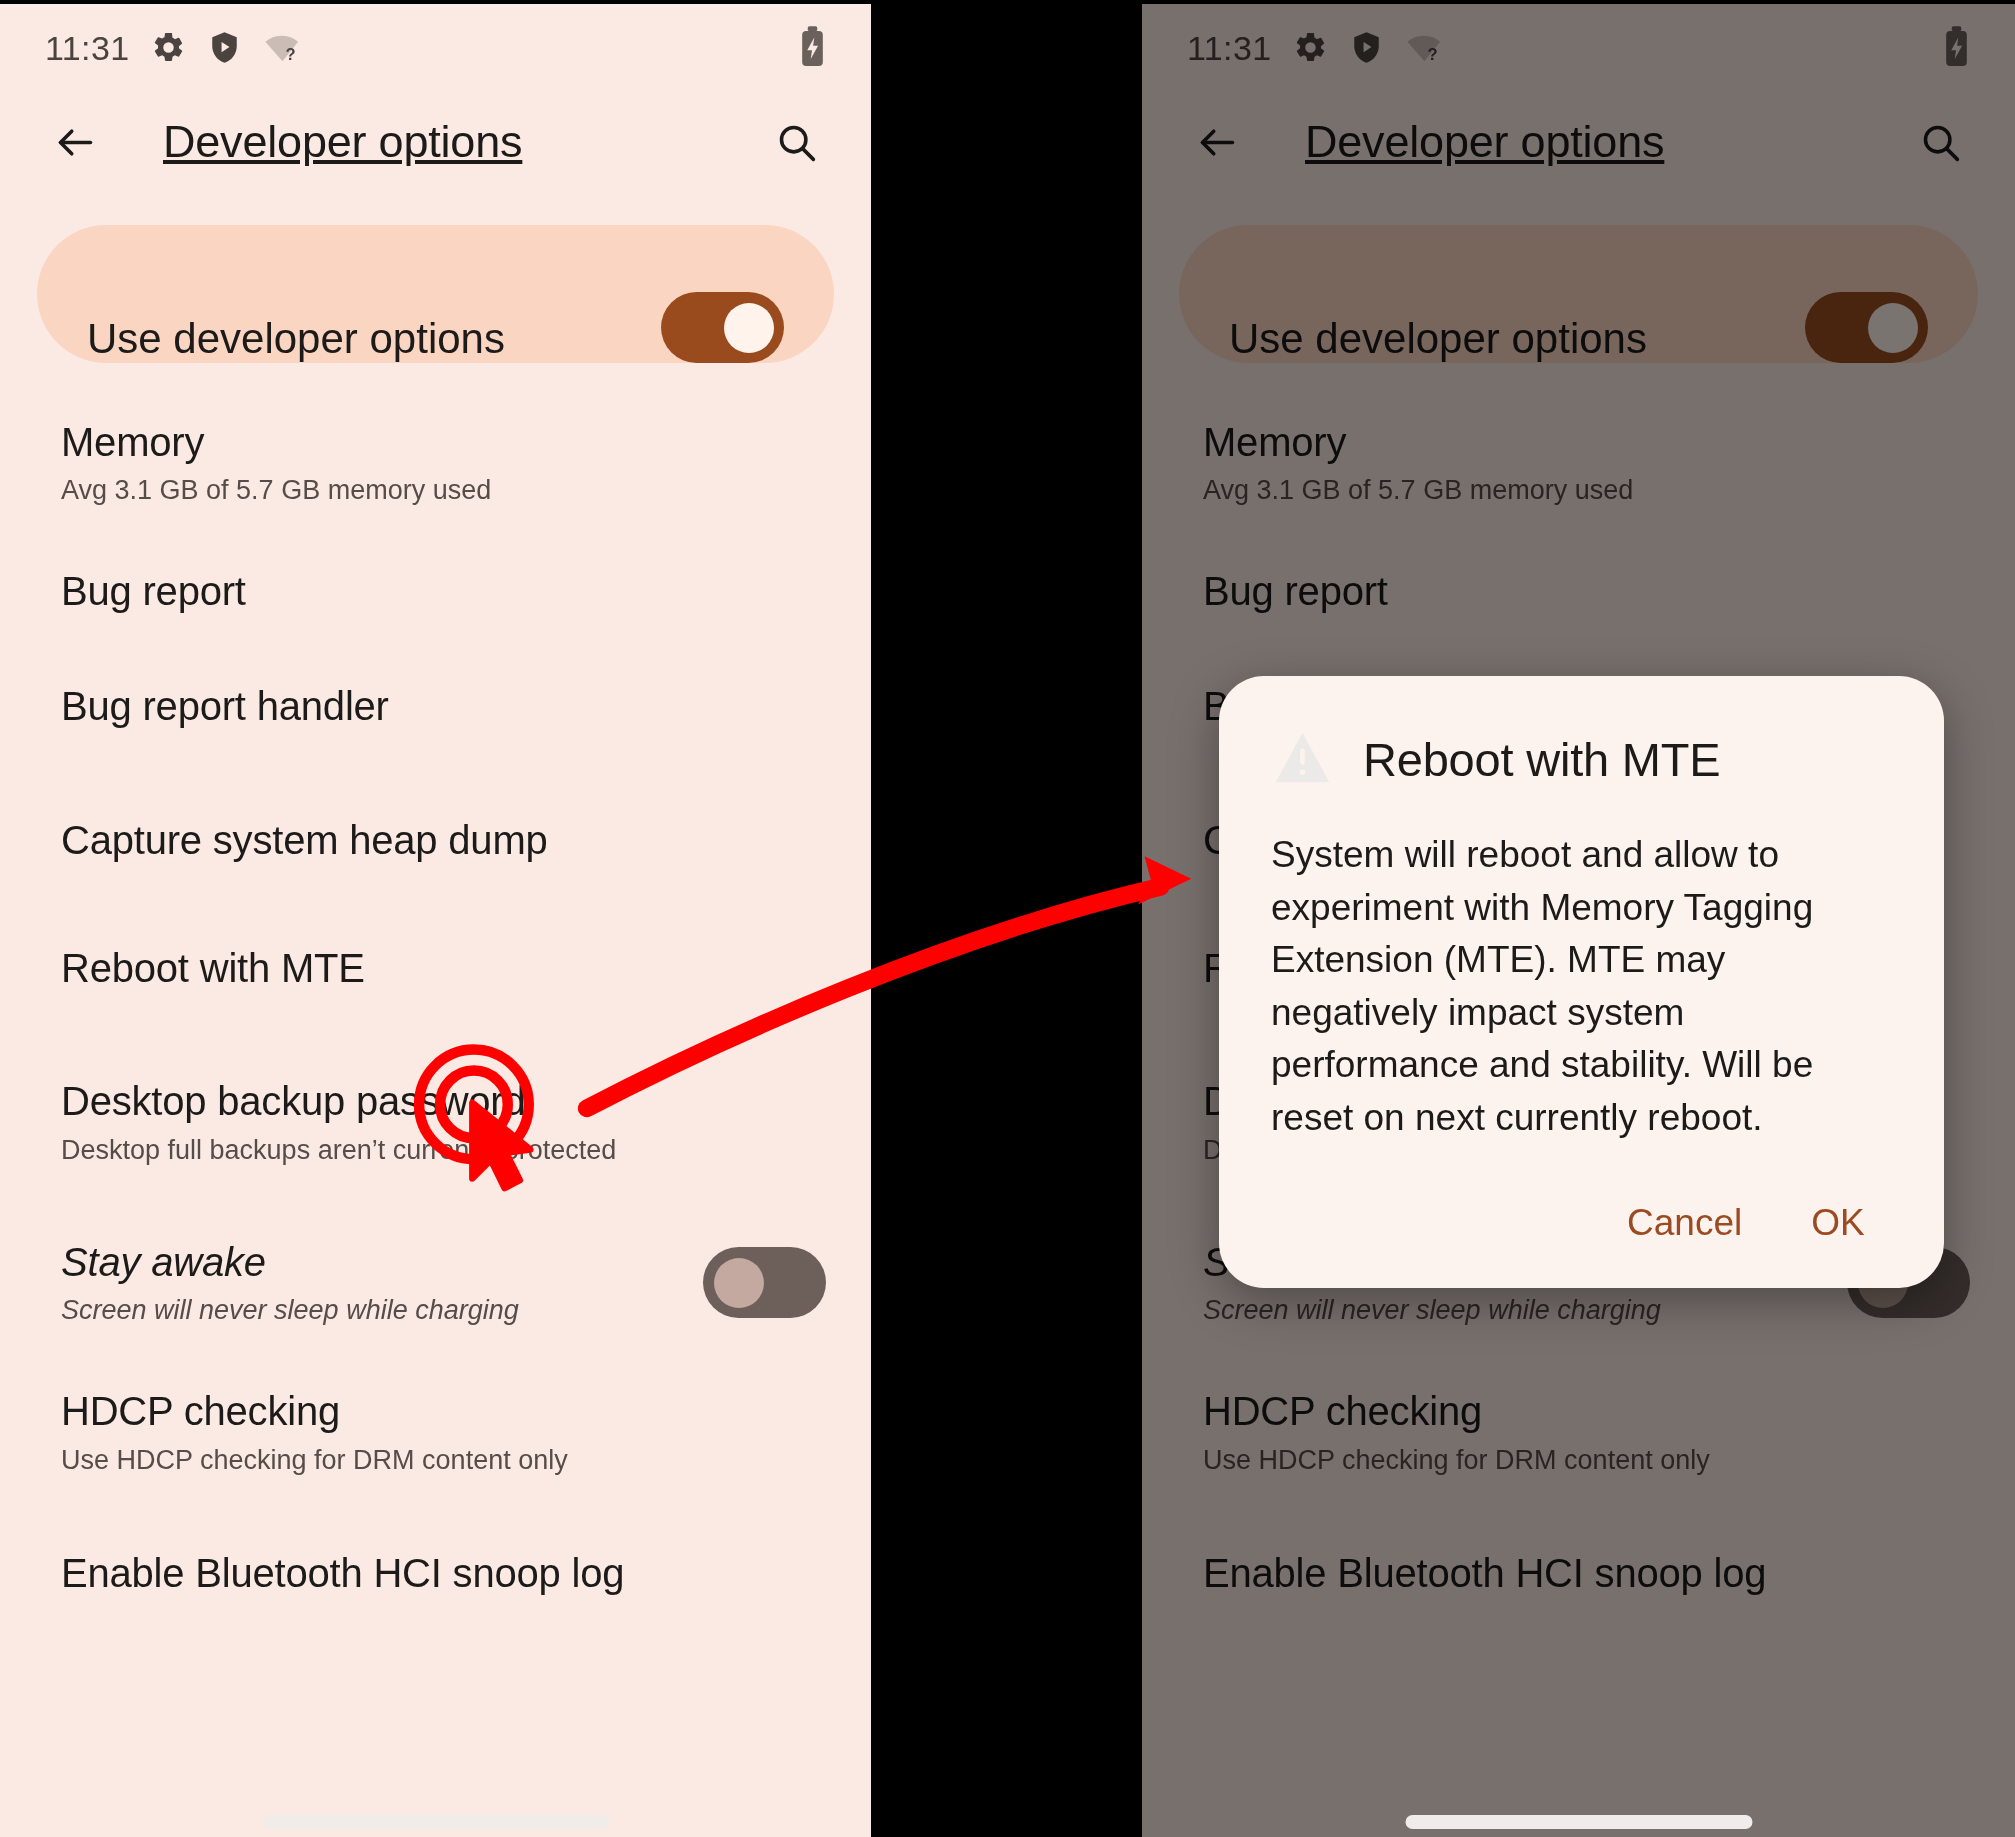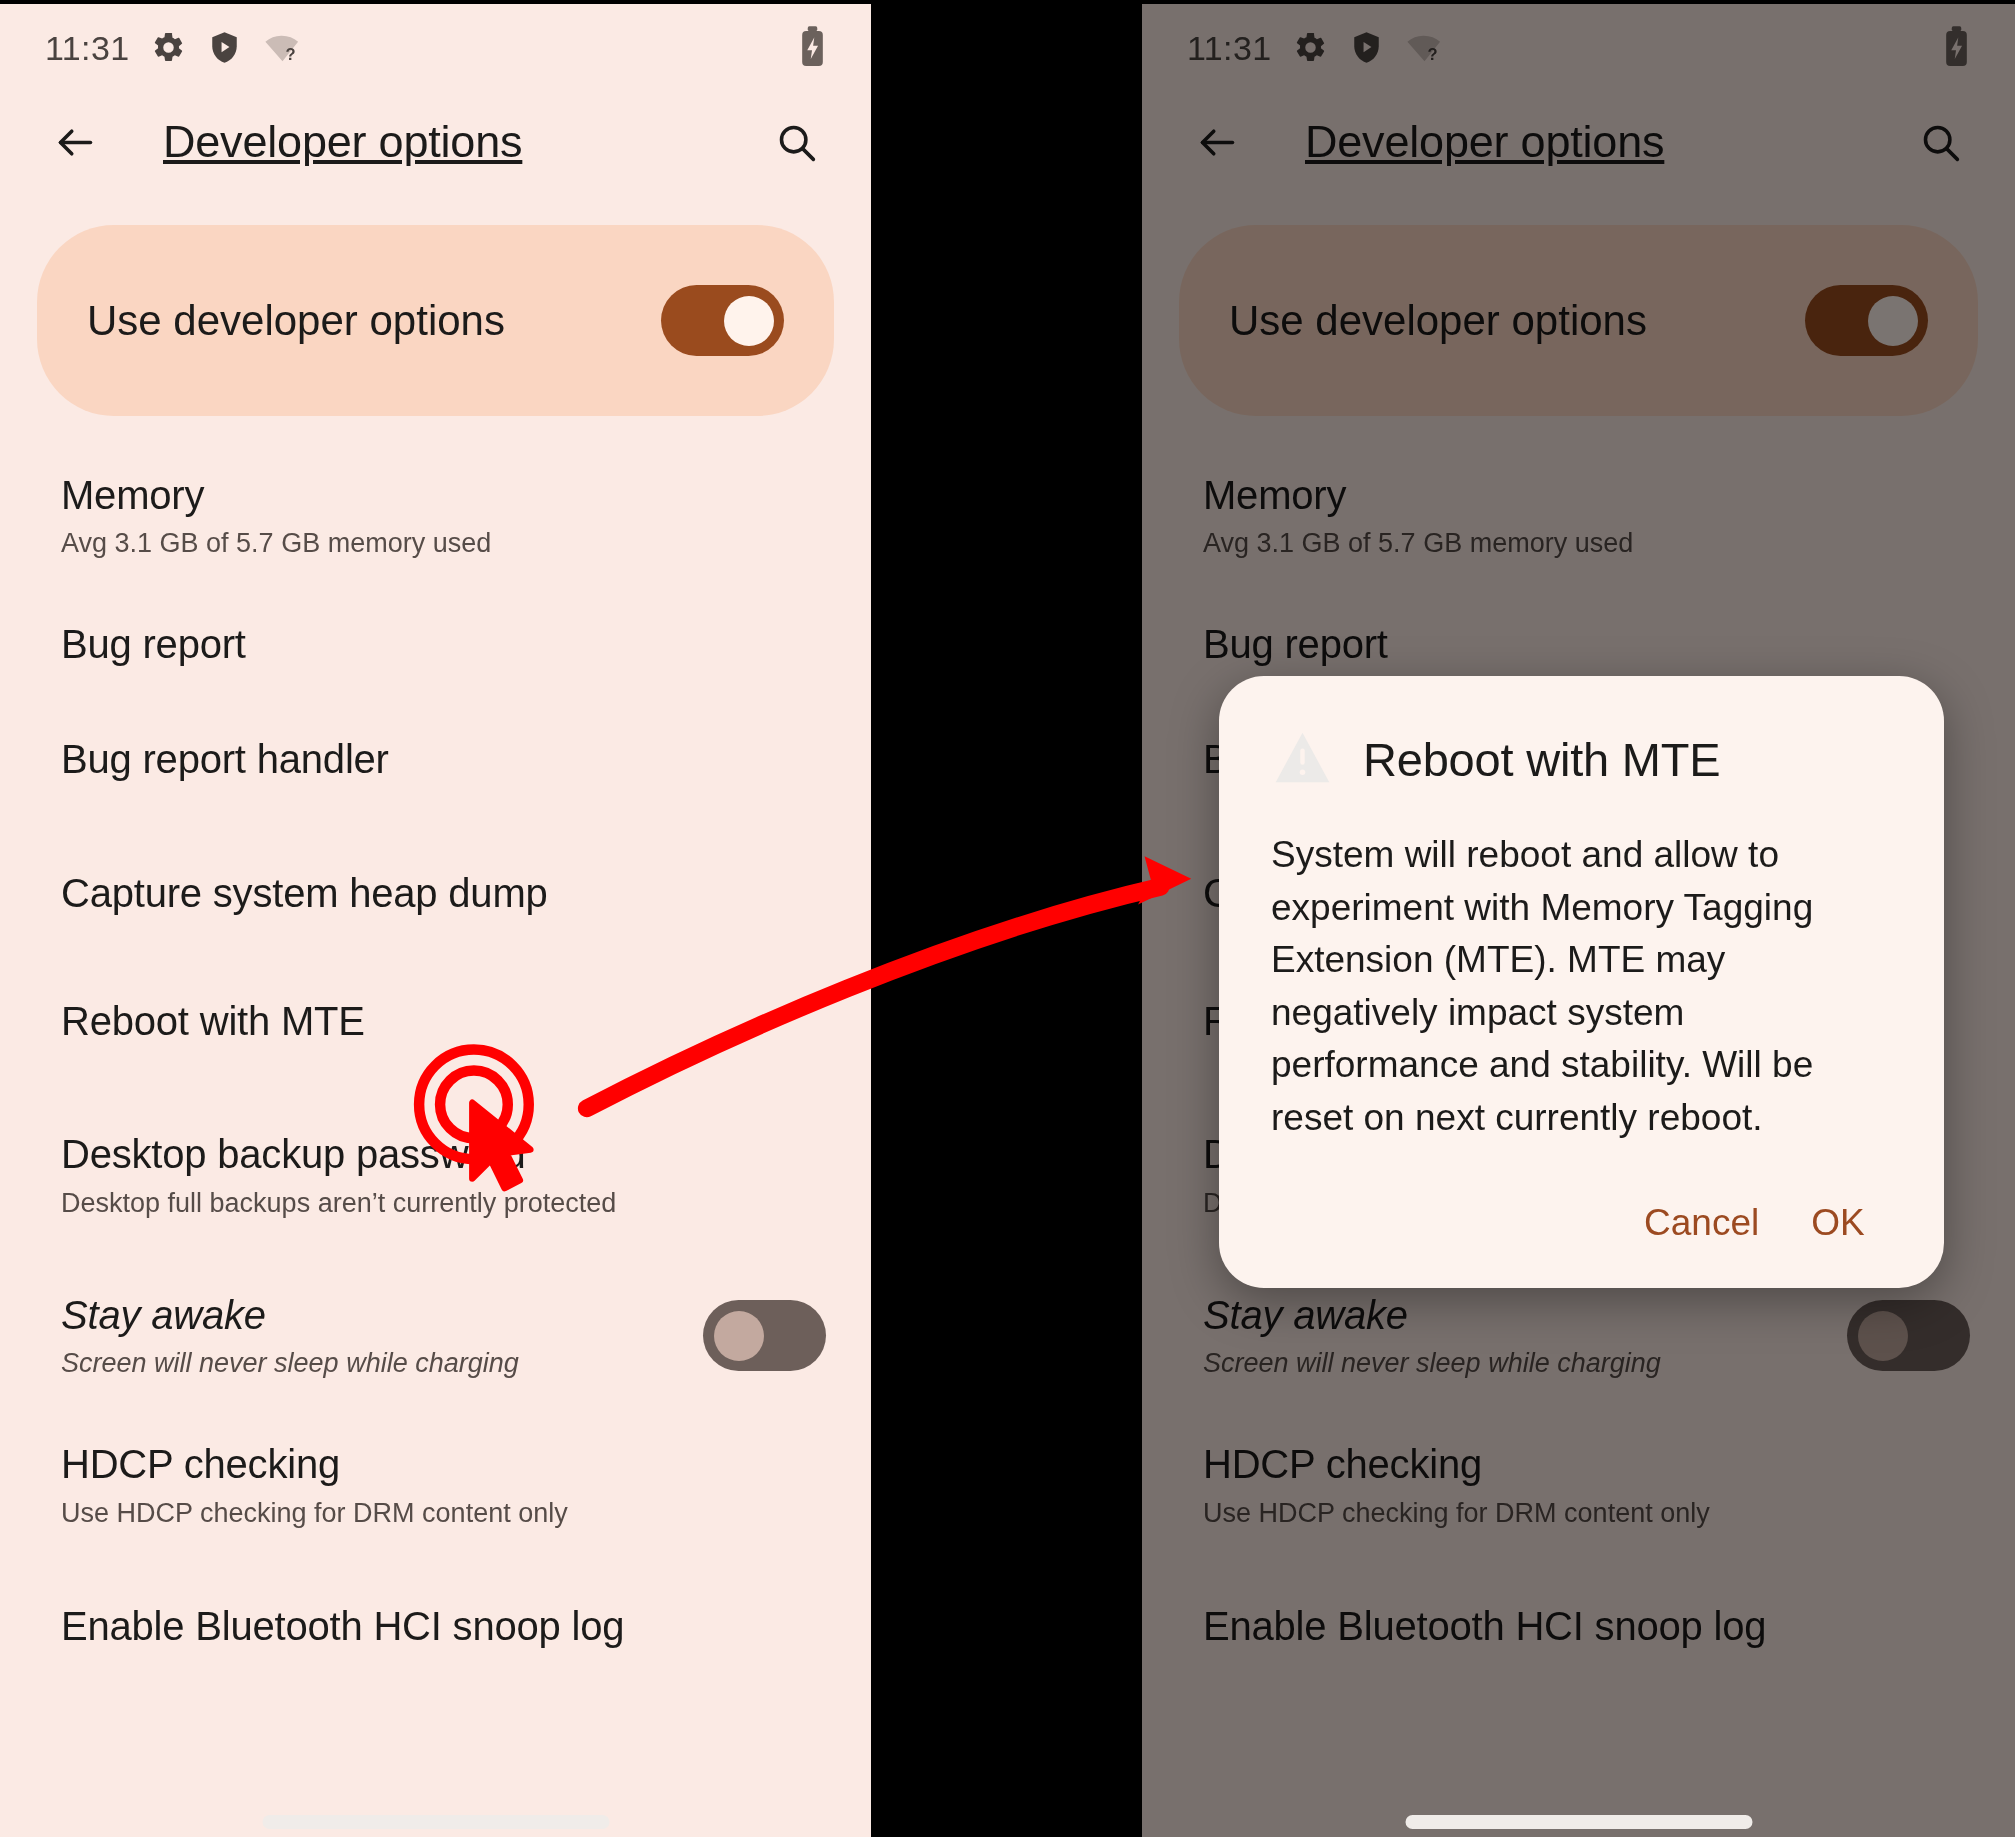--- a/index.html
+++ b/index.html
@@ -30,22 +30,22 @@
   .appbar-title { font-size:45px; font-weight:400; color:#1c1b1a; margin-left:58px;
                   letter-spacing:-0.2px;text-decoration:underline; }
   .appbar-spacer { flex:1; }
   .icon-btn { width:60px; height:60px; display:flex; align-items:center; justify-content:center;
               flex:0 0 auto; }
 
   
   .content { position:relative; z-index:5; }
 
   
-  .hero { margin:34px 37px 0 37px; height:191px; border-radius:77px;
-          background:#fad6c2; display:flex; align-items:center;
+  .hero { margin:34px 37px 0 37px; height:138px; border-radius:77px;
+          background:#fad6c2; display:flex; align-items:flex-end;
           padding:0 50px 0 50px; }
   .hero-label { font-size:42px; color:#1c1b1a; }
   .hero-spacer { flex:1; }
   .switch { width:123px; height:71px; border-radius:39px; position:relative; flex:0 0 auto; }
   .switch.on  { background:#9a4b1e; }
   .switch .knob { position:absolute; width:50px; height:50px; border-radius:50%;
                   top:10.5px; background:#fff3ec; }
   .switch.on .knob { right:10.5px; }
   .switch.off { background:#6d5f5a; }
   .switch.off .knob { left:10.5px; background:#c3a99f; }
@@ -68,21 +68,21 @@
   
   .dialog { position:absolute; z-index:50;
             left:1219px; top:676px; width:725px;
             background:#fdf3ee; border-radius:45px;
             padding:50px 52px 32px 52px;
             box-shadow:0 13px 48px rgba(0,0,0,.35); }
   .dialog-head { display:flex; align-items:center; gap:29px; }
   .dialog-title { font-size:47px; color:#1c1b1a; letter-spacing:-0.2px; }
   .dialog-body { margin-top:37px; font-size:37px; line-height:1.42; color:#1c1b1a; }
   .dialog-actions { margin-top:47px; display:flex; justify-content:flex-end;
-                    align-items:center; gap:20px; padding-right:11.3px; }
+                    align-items:center; gap:37px; padding-right:11.3px; }
   .dialog-btn { font-size:37px; color:#9c4a21; padding:11.3px 16px; background:none;
                 border:none; font-family:inherit; cursor:pointer; }
 
   
   .annot { position:absolute; inset:0; z-index:80; pointer-events:none; }
 </style>
 </head>
 <body>
 
 <div class="stage">

